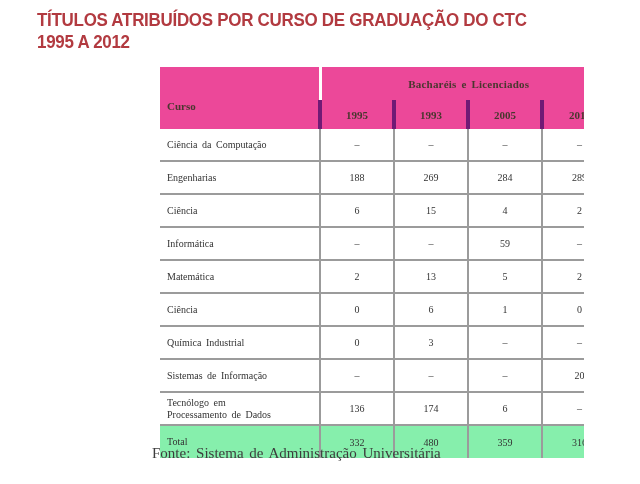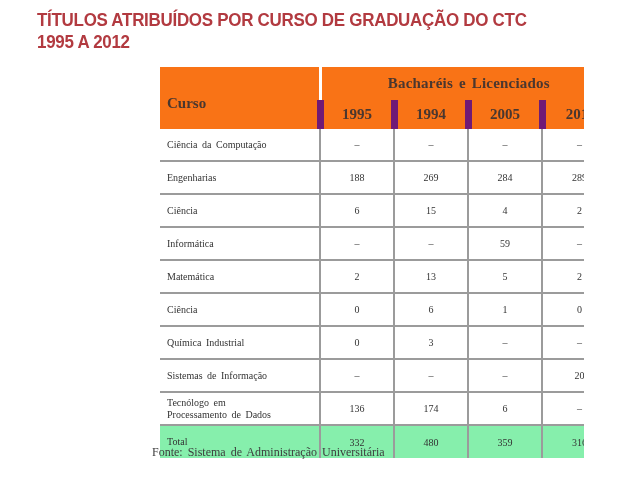--- a/index.html
+++ b/index.html
@@ -30,43 +30,43 @@
     left: 160px;
     top: 67px;
     width: 456px;
     border-collapse: collapse;
     table-layout: fixed;
     word-spacing: 2px;
   }
   col.c-curso { width: 160px; }
   col.c-year  { width: 74px; }
   thead th {
-    background: #f97316;
+    background: #ec4899;
     color: #4a372f;
     font-weight: bold;
-    font-size: 15px;
+    font-size: 11px;
     padding: 0;
   }
   th.group-h {
     height: 33px;
     text-align: center;
     vertical-align: middle;
     border-left: 3px solid #ffffff;
     letter-spacing: 0.2px;
   }
   th.curso-h {
     text-align: left;
     vertical-align: bottom;
     padding: 0 0 17px 7px;
   }
   th.year-h {
     height: 29px;
     text-align: center;
     vertical-align: middle;
-    border-left: 7px solid #701a75;
+    border-left: 4px solid #701a75;
   }
   tbody td {
     font-size: 10px;
     color: #333333;
     height: 27px;
     padding: 0;
     vertical-align: middle;
   }
   tbody tr.data-row td { border-bottom: 2px solid #9b9b9b; }
   tbody td.val {
@@ -80,21 +80,21 @@
     line-height: 1.2;
   }
   tr.total-row td {
     background: #86efac;
     height: 28px;
   }
   .fonte {
     position: absolute;
     left: 152px;
     top: 445px;
-    font-size: 12px;
+    font-size: 15px;
     color: #3d3d3d;
     word-spacing: 2px;
   }
 </style>
 </head>
 <body>
 
 <div class="page">
 
   <div class="title">
@@ -110,21 +110,21 @@
         <col class="c-year">
         <col class="c-year">
     </colgroup>
     <thead>
       <tr>
         <th class="curso-h" rowspan="2">Curso</th>
         <th class="group-h" colspan="4">Bacharéis e Licenciados</th>
       </tr>
       <tr>
         <th class="year-h">1995</th>
-        <th class="year-h">1994</th>
+        <th class="year-h">1993</th>
         <th class="year-h">2005</th>
         <th class="year-h">2012</th>
       </tr>
     </thead>
     <tbody>
       <tr class="data-row">
         <td class="curso">Ciência da Computação</td>
         <td class="val">–</td>
         <td class="val">–</td>
         <td class="val">–</td>

